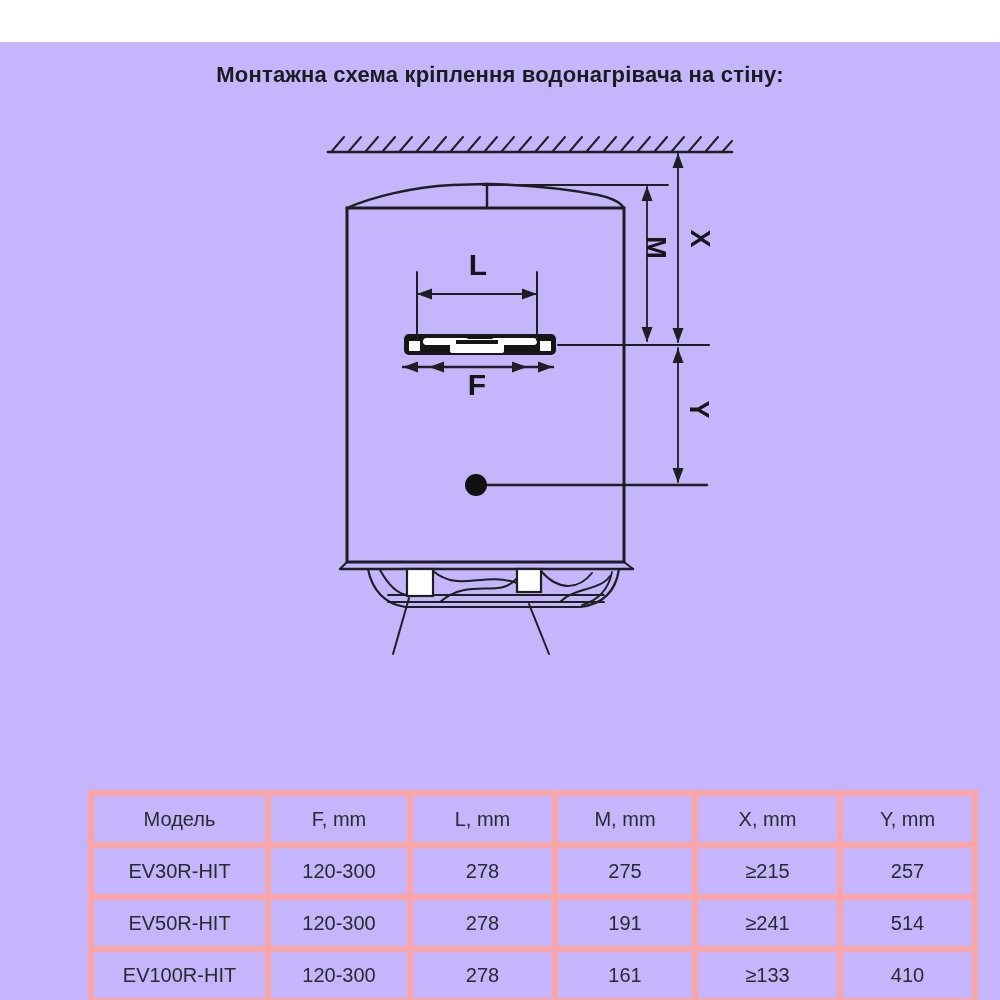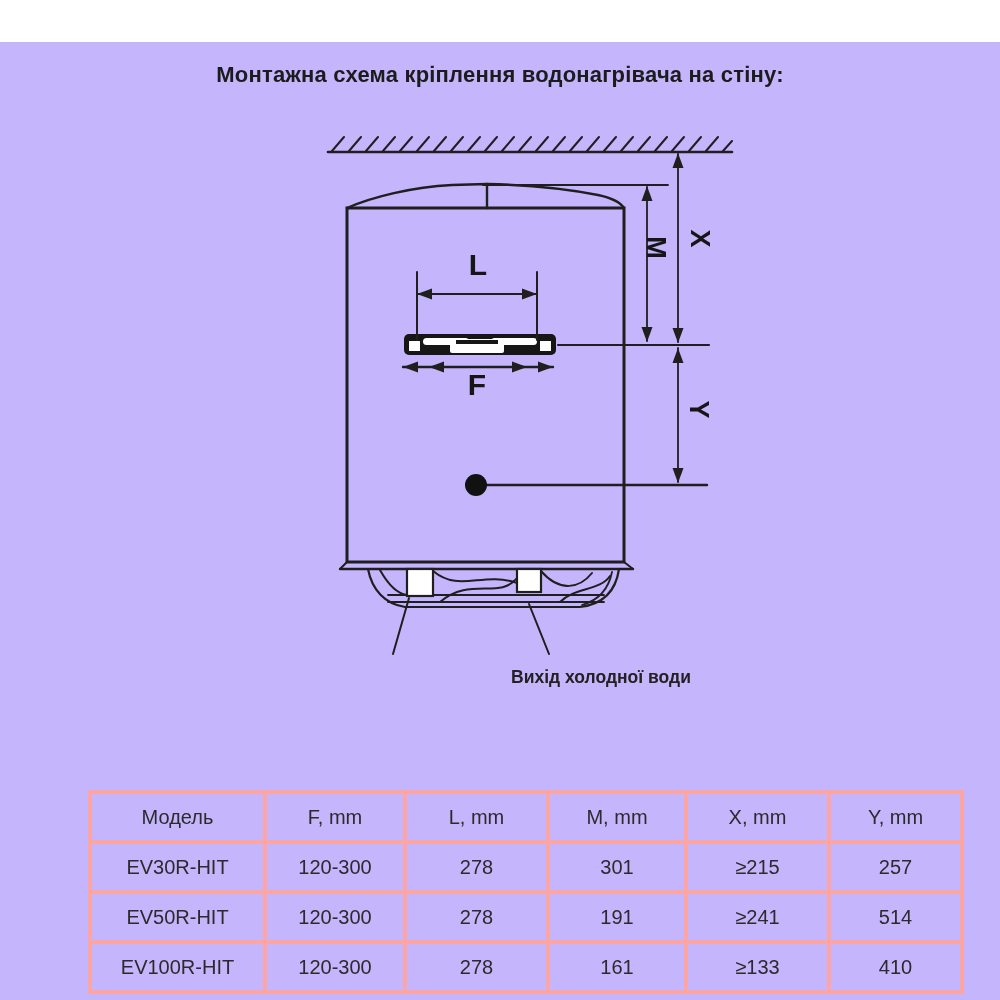--- a/index.html
+++ b/index.html
@@ -14,21 +14,21 @@
   .rot{transform:rotate(90deg);}
   .dim-m{left:638px;top:190px;width:34px;font-size:27px;}
   .dim-x{left:682px;top:181px;width:34px;font-size:27px;}
   .dim-y{left:681px;top:352px;width:34px;font-size:27px;}
   .pipe-label{position:absolute;top:625px;font-size:17.5px;font-weight:bold;color:#222;text-align:center;}
   .pipe-hot{left:276px;width:192px;}
   .pipe-cold{left:500px;width:202px;}
   .section-title{position:absolute;left:0;top:686px;width:1000px;text-align:center;
                  font-size:23px;font-weight:bold;color:#1c1c1c;}
   .spec-table{position:absolute;left:88px;top:748px;border-collapse:collapse;table-layout:fixed;width:824px;}
-  .spec-table th,.spec-table td{border:4px solid #fca5a5;height:46px;text-align:center;
+  .spec-table th,.spec-table td{border:6px solid #fca5a5;height:46px;text-align:center;
      vertical-align:middle;font-size:20px;font-weight:normal;color:#2b2b2b;padding:0 2px;
      font-family:"Liberation Sans",sans-serif;white-space:nowrap;}
   .c0{width:167px;}.c1{width:132px;}.c2{width:135px;}.c3{width:130px;}.c4{width:135px;}.c5{width:125px;}
 </style>
 </head>
 <body>
 
 <div class="page">
 
   <div class="title">Монтажна схема кріплення водонагрівача на стіну:</div>
@@ -108,38 +108,37 @@
     <line x1="486" y1="443" x2="707" y2="443" stroke-width="2.4"></line>
     <circle cx="476" cy="443" r="11" fill="#111111" stroke="none"></circle>
   </svg>
 
   <div class="dim-label dim-l">L</div>
   <div class="dim-label dim-f">F</div>
   <div class="dim-label dim-m rot">M</div>
   <div class="dim-label dim-x rot">X</div>
   <div class="dim-label dim-y rot">Y</div>
 
-  <div class="pipe-label pipe-cold">Вихід холодної води</div>
 
 
   <table class="spec-table">
     <tbody>
         <tr>
       <th class="c0">Модель</th>
       <th class="c1">F, mm</th>
       <th class="c2">L, mm</th>
       <th class="c3">M, mm</th>
       <th class="c4">X, mm</th>
       <th class="c5">Y, mm</th>
     </tr>
     <tr>
       <td>EV30R-HIT</td>
       <td>120-300</td>
       <td>278</td>
-      <td>301</td>
+      <td>275</td>
       <td>≥215</td>
       <td>257</td>
     </tr>
     <tr>
       <td>EV50R-HIT</td>
       <td>120-300</td>
       <td>278</td>
       <td>191</td>
       <td>≥241</td>
       <td>514</td>

